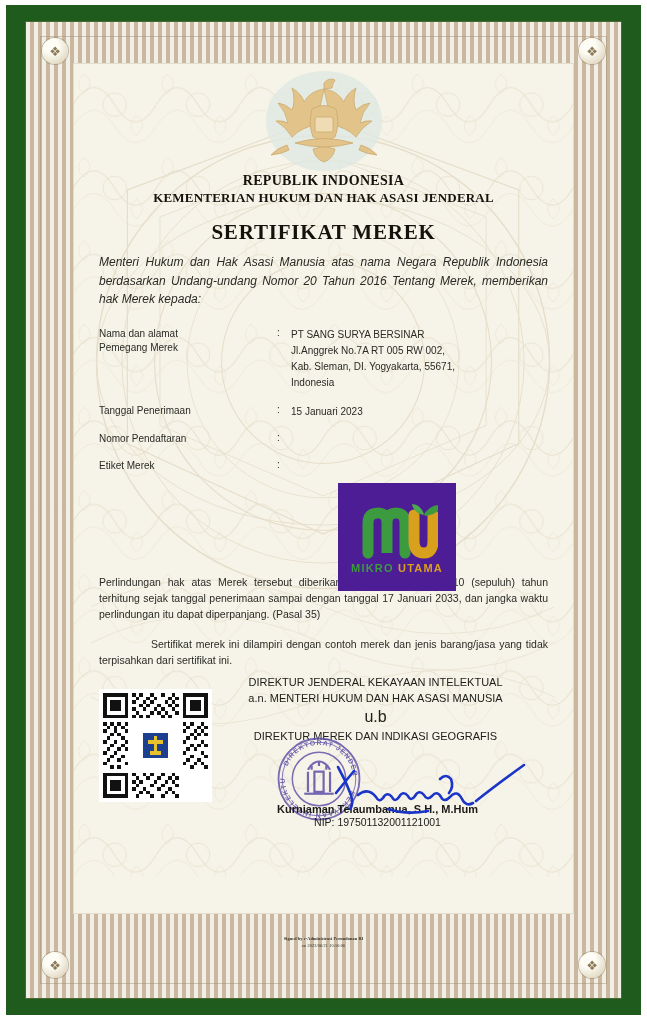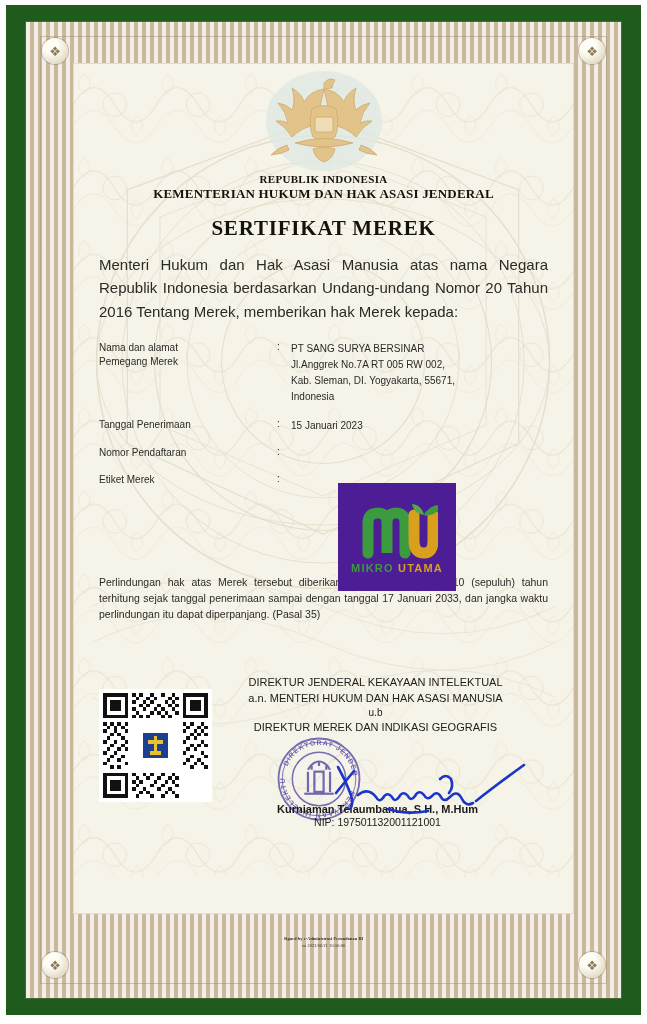--- a/index.html
+++ b/index.html
@@ -104,21 +104,21 @@
   }
   .header-block {
     position: absolute;
     left: 0; right: 0;
     top: 110px;
     text-align: center;
     font-family: "Liberation Serif", serif;
     color: #15110c;
   }
   .line-republik {
-    font-size: 11px;
+    font-size: 14px;
     font-weight: bold;
     letter-spacing: 0.3px;
   }
   .line-kementerian {
     font-size: 13px;
     font-weight: bold;
     letter-spacing: 0.2px;
     margin-top: 1px;
   }
   .line-sertifikat {
@@ -130,25 +130,26 @@
 
   
   .content {
     position: absolute;
     left: 26px;
     right: 26px;
     top: 190px;
     color: #20201c;
   }
   .intro-par {
-    font-size: 15px;
+    font-size: 12px;
     line-height: 1.55;
     text-align: justify;
     text-align-last: left;
     color: #2a2a26;
+    font-style: italic;
   }
 
   .fields {
     margin-top: 18px;
     font-size: 10px;
     color: #2a2a26;
   }
   .field-row {
     display: flex;
     align-items: flex-start;
@@ -219,21 +220,21 @@
   .sign-block {
     position: absolute;
     left: 120px;
     right: 16px;
     top: 612px;
     text-align: center;
     font-size: 11px;
     line-height: 1.42;
     color: #20201c;
   }
-  .sign-ub { font-size: 10px; }
+  .sign-ub { font-size: 16px; }
 
   .sign-name-wrap {
     position: absolute;
     left: 120px;
     right: 12px;
     top: 740px;
     text-align: center;
     z-index: 5;
   }
   .sign-name {
@@ -417,20 +418,21 @@
           <path d="M68 13 q-4 -10 -12 -10 q1 8 11 11z" fill="#4daa4d"></path>
         </svg>
         <div class="brand-logo-text">
           <span class="mikro">MIKRO</span>
           <span class="utama">UTAMA</span>
         </div>
       </div>
 
       <div class="protect-block">
         <div class="protect-par">Perlindungan hak atas Merek tersebut diberikan untuk jangka waktu 10 (sepuluh) tahun terhitung sejak tanggal penerimaan sampai dengan tanggal 17 Januari 2033, dan jangka waktu perlindungan itu dapat diperpanjang. (Pasal 35)</div>
+        <div class="protect-par2">Sertifikat merek ini dilampiri dengan contoh merek dan jenis barang/jasa yang tidak terpisahkan dari sertifikat ini.</div>
       </div>
 
       <div class="sign-block">
         <div>DIREKTUR JENDERAL KEKAYAAN INTELEKTUAL</div>
         <div>a.n. MENTERI HUKUM DAN HAK ASASI MANUSIA</div>
         <div class="sign-ub">u.b</div>
         <div>DIREKTUR MEREK DAN INDIKASI GEOGRAFIS</div>
       </div>
 
       <div class="qr-box">

